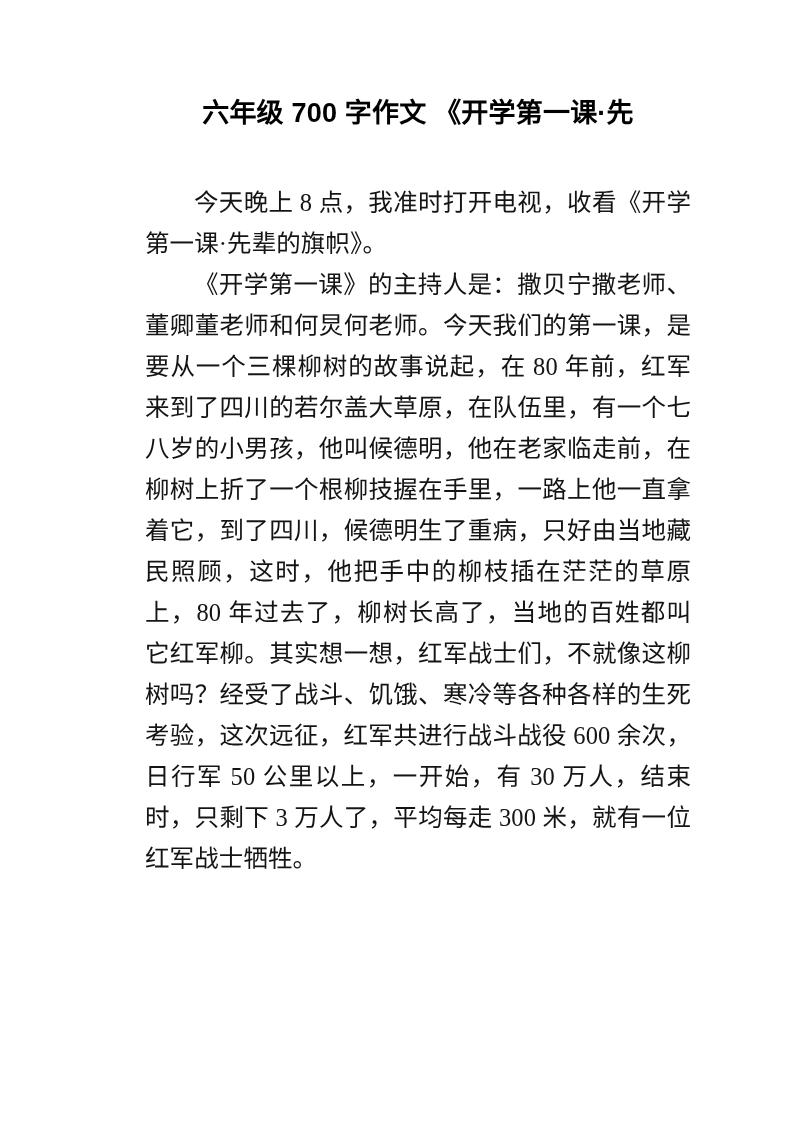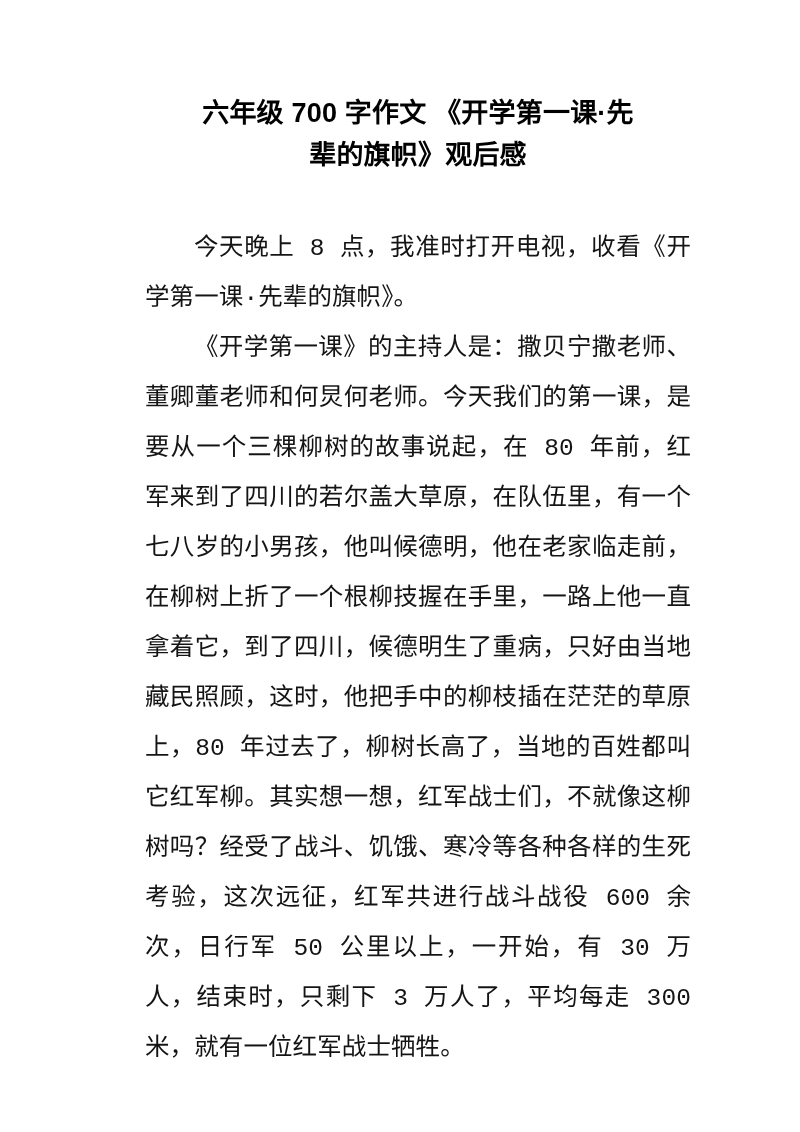--- a/index.html
+++ b/index.html
@@ -36,23 +36,23 @@
     line-height: 42px;
     color: #000000;
     text-align: center;
     letter-spacing: 0.2px;
     word-break: break-all;
   }
 
   
   .para {
     margin: 0;
-    font-family: Liberation Mono, monospace;
+    font-family: Liberation Serif, serif;
     font-size: 24.5px;
-    line-height: 50px;
+    line-height: 41px;
     color: #141414;
     text-align: justify;
     text-justify: inter-ideograph;
     text-indent: 2em;
     word-break: break-all;
     letter-spacing: 0.1px;
   }
 
   #para-0 { margin-top: 48px; }
 
@@ -63,20 +63,19 @@
   }
 </style>
 </head>
 <body>
 
 <div class="page">
   <div class="doc-body">
 
     <h1 class="doc-title">
       <span>六年级 700 字作文  《开学第一课·先</span><br>
-      <span>辈的旗帜》观后感</span>
     </h1>
 
     <p class="para" id="para-0">今天晚上 8 点，我准时打开电视，收看《开学第一课·先辈的旗帜》。</p>
     <p class="para" id="para-1">《开学第一课》的主持人是：撒贝宁撒老师、董卿董老师和何炅何老师。今天我们的第一课，是要从一个三棵柳树的故事说起，在 80 年前，红军来到了四川的若尔盖大草原，在队伍里，有一个七八岁的小男孩，他叫候德明，他在老家临走前，在柳树上折了一个根柳技握在手里，一路上他一直拿着它，到了四川，候德明生了重病，只好由当地藏民照顾，这时，他把手中的柳枝插在茫茫的草原上，80 年过去了，柳树长高了，当地的百姓都叫它红军柳。其实想一想，红军战士们，不就像这柳树吗？经受了战斗、饥饿、寒冷等各种各样的生死考验，这次远征，红军共进行战斗战役 600 余次，日行军 50 公里以上，一开始，有 30 万人，结束时，只剩下 3 万人了，平均每走 300 米，就有一位红军战士牺牲。</p>
 
   </div>
 </div>
 
 </body></html>

